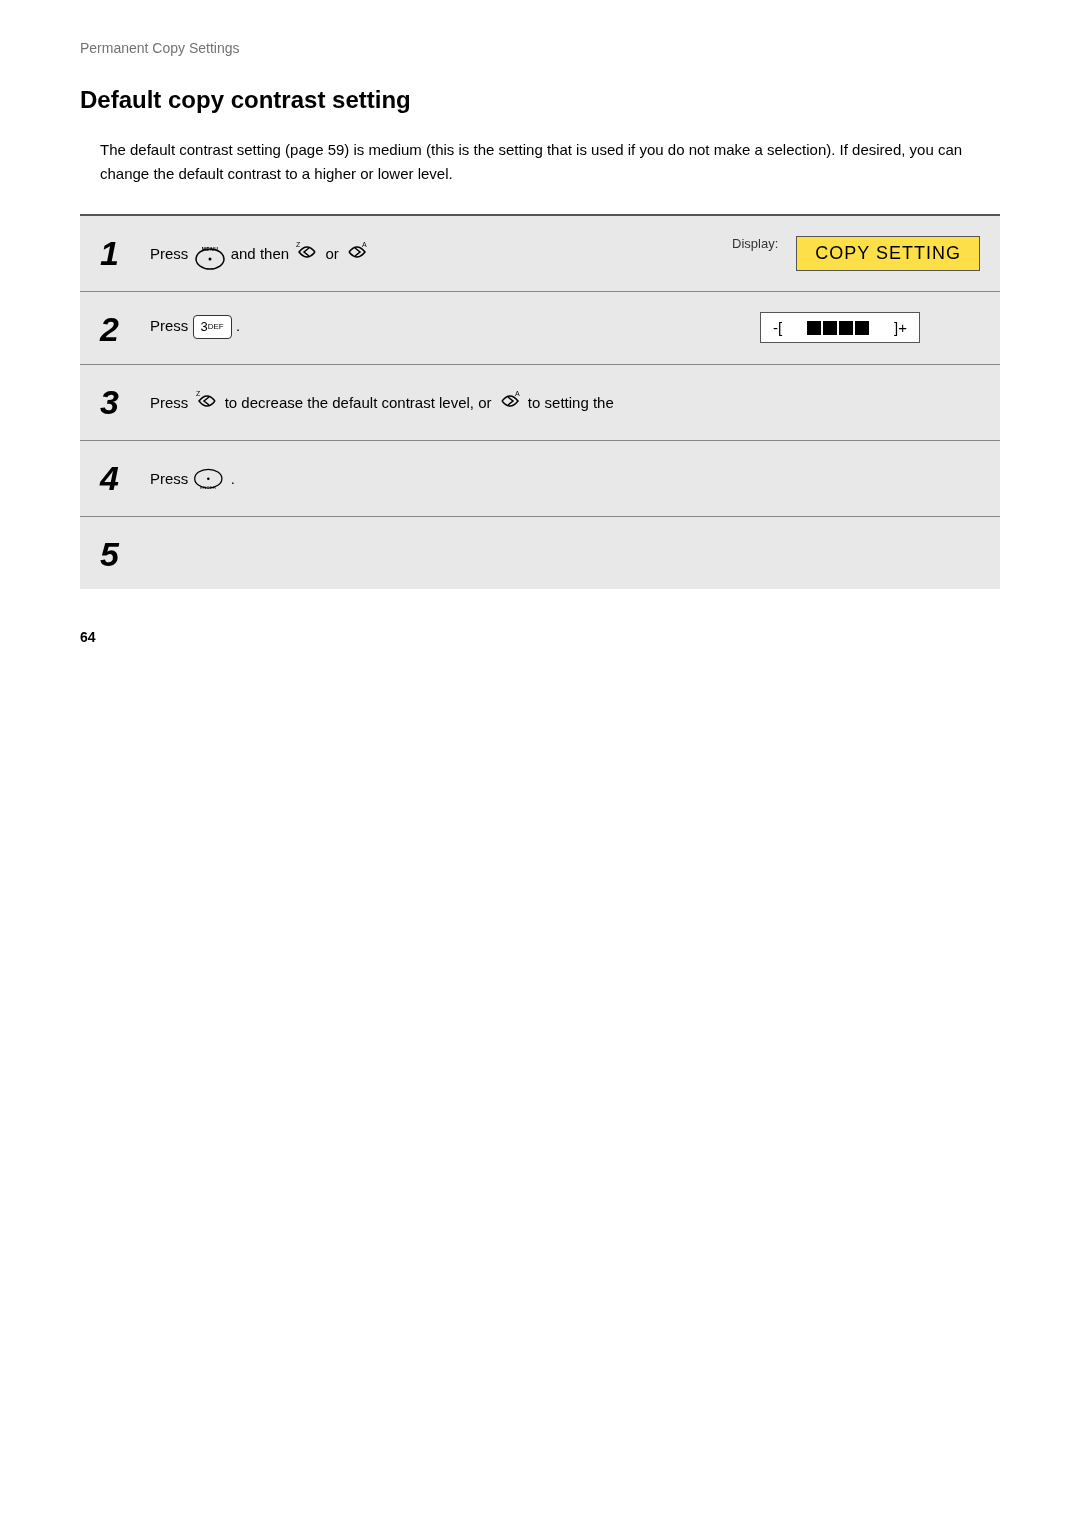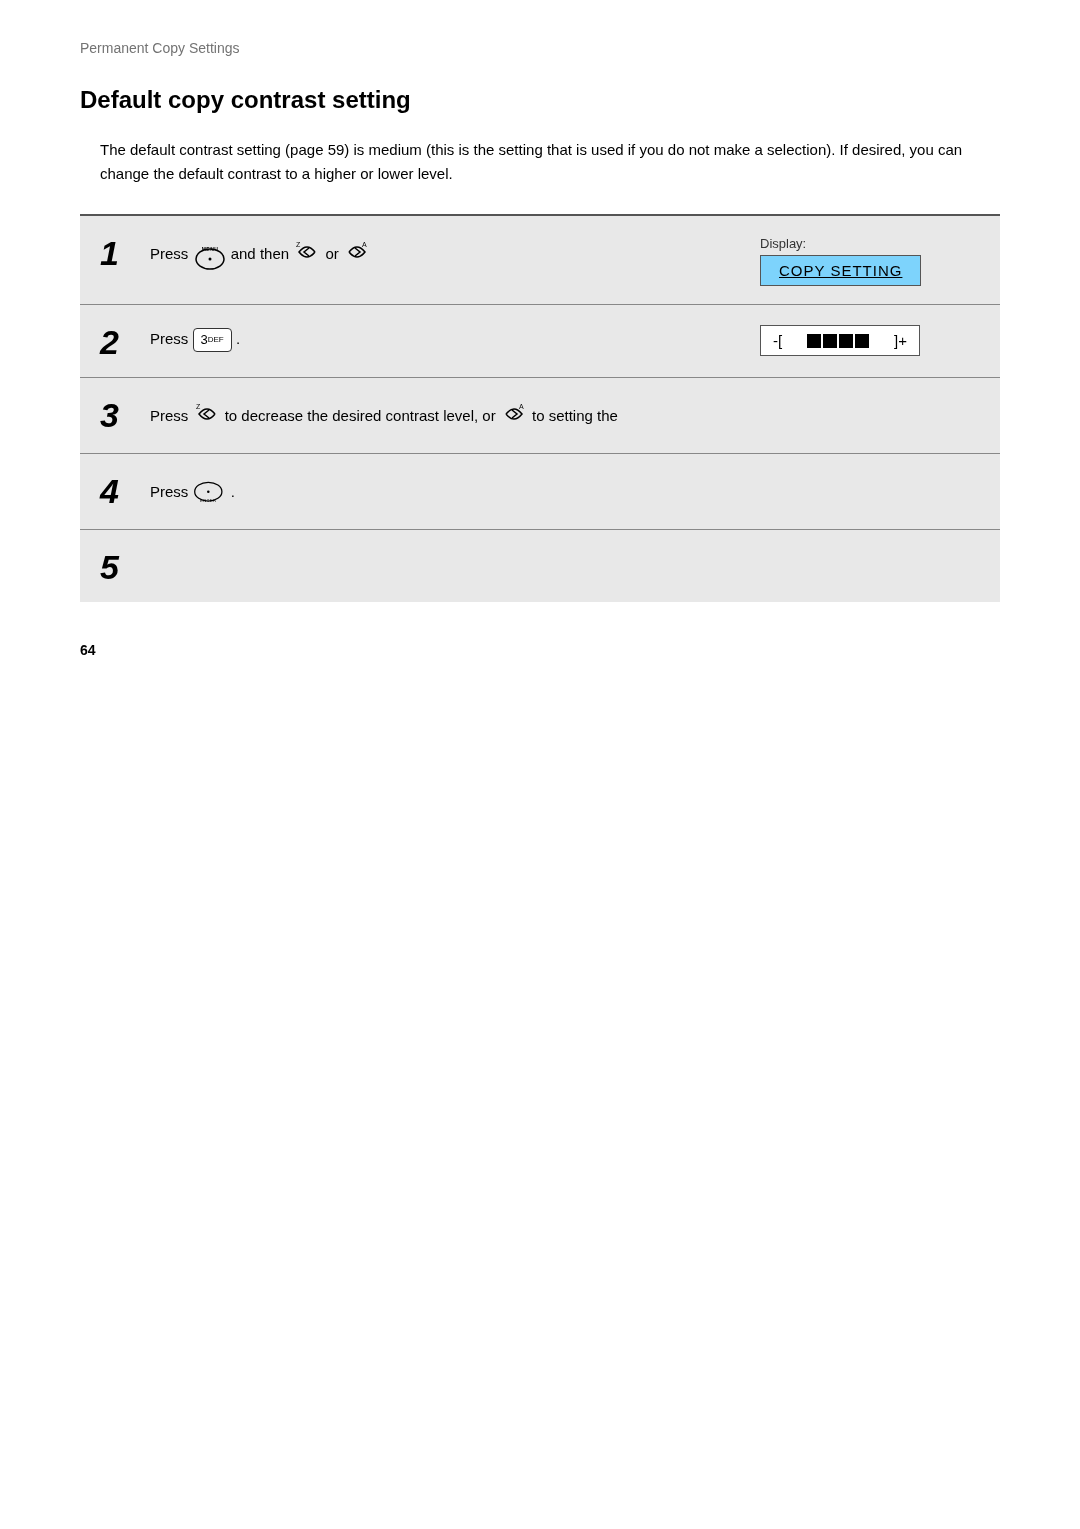--- a/index.html
+++ b/index.html
@@ -67,41 +67,41 @@
       color: #000;
     }
 
     .step-content strong {
       font-weight: normal;
     }
 
     .step-display {
       min-width: 220px;
       display: flex;
-      flex-direction: column;
+      flex-direction: row;
       align-items: flex-start;
       padding-top: 2px;
+      gap: 18px;
     }
 
     .display-label {
       font-size: 13px;
       color: #333;
       margin-bottom: 4px;
     }
 
     .display-box {
       border: 1.5px solid #555;
-      background: #7dd3fc;
+      background: #fde047;
       padding: 6px 18px;
-      font-size: 15px;
+      font-size: 18px;
       letter-spacing: 1px;
       color: #000;
       min-width: 160px;
       text-align: center;
-      text-decoration: underline;
     }
 
     .contrast-display {
       border: 1.5px solid #555;
       background: #fff;
       padding: 6px 12px;
       font-size: 15px;
       color: #000;
       min-width: 160px;
       display: flex;
@@ -270,21 +270,21 @@
     <div class="step-content">
       <div>
         <span><strong>Press </strong></span>
         <span class="arrow-left-icon">
           <svg viewBox="0 0 28 28" xmlns="http://www.w3.org/2000/svg">
             <text x="3" y="9" font-size="7" fill="#000">Z</text>
             <path d="M 22 14 Q 14 4 6 14 Q 14 24 22 14" fill="none" stroke="#000" stroke-width="1.5"></path>
             <polyline points="16,10 11,14 16,18" fill="none" stroke="#000" stroke-width="1.5"></polyline>
           </svg>
         </span>
-        <span><strong> to decrease the desired contrast level, or </strong></span>
+        <span><strong> to decrease the default contrast level, or </strong></span>
         <span class="arrow-right-icon">
           <svg viewBox="0 0 28 28" xmlns="http://www.w3.org/2000/svg">
             <path d="M 6 14 Q 14 4 22 14 Q 14 24 6 14" fill="none" stroke="#000" stroke-width="1.5"></path>
             <polyline points="12,10 17,14 12,18" fill="none" stroke="#000" stroke-width="1.5"></polyline>
             <text x="19" y="9" font-size="7" fill="#000">A</text>
           </svg>
         </span>
         <span><strong> to setting the</strong></span>
       </div>
     </div>

